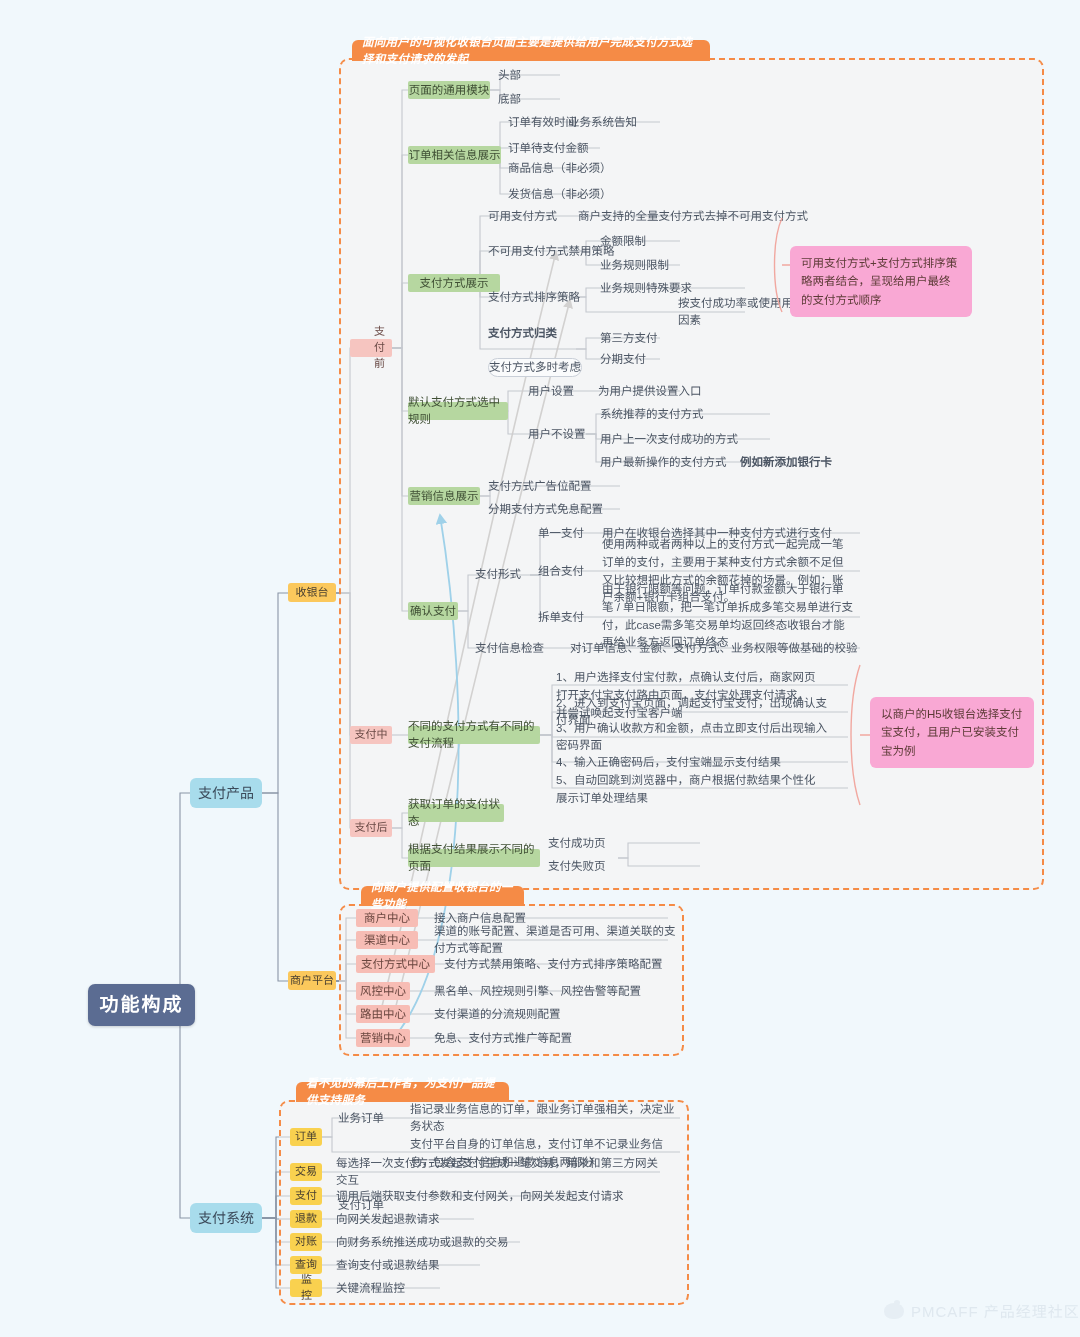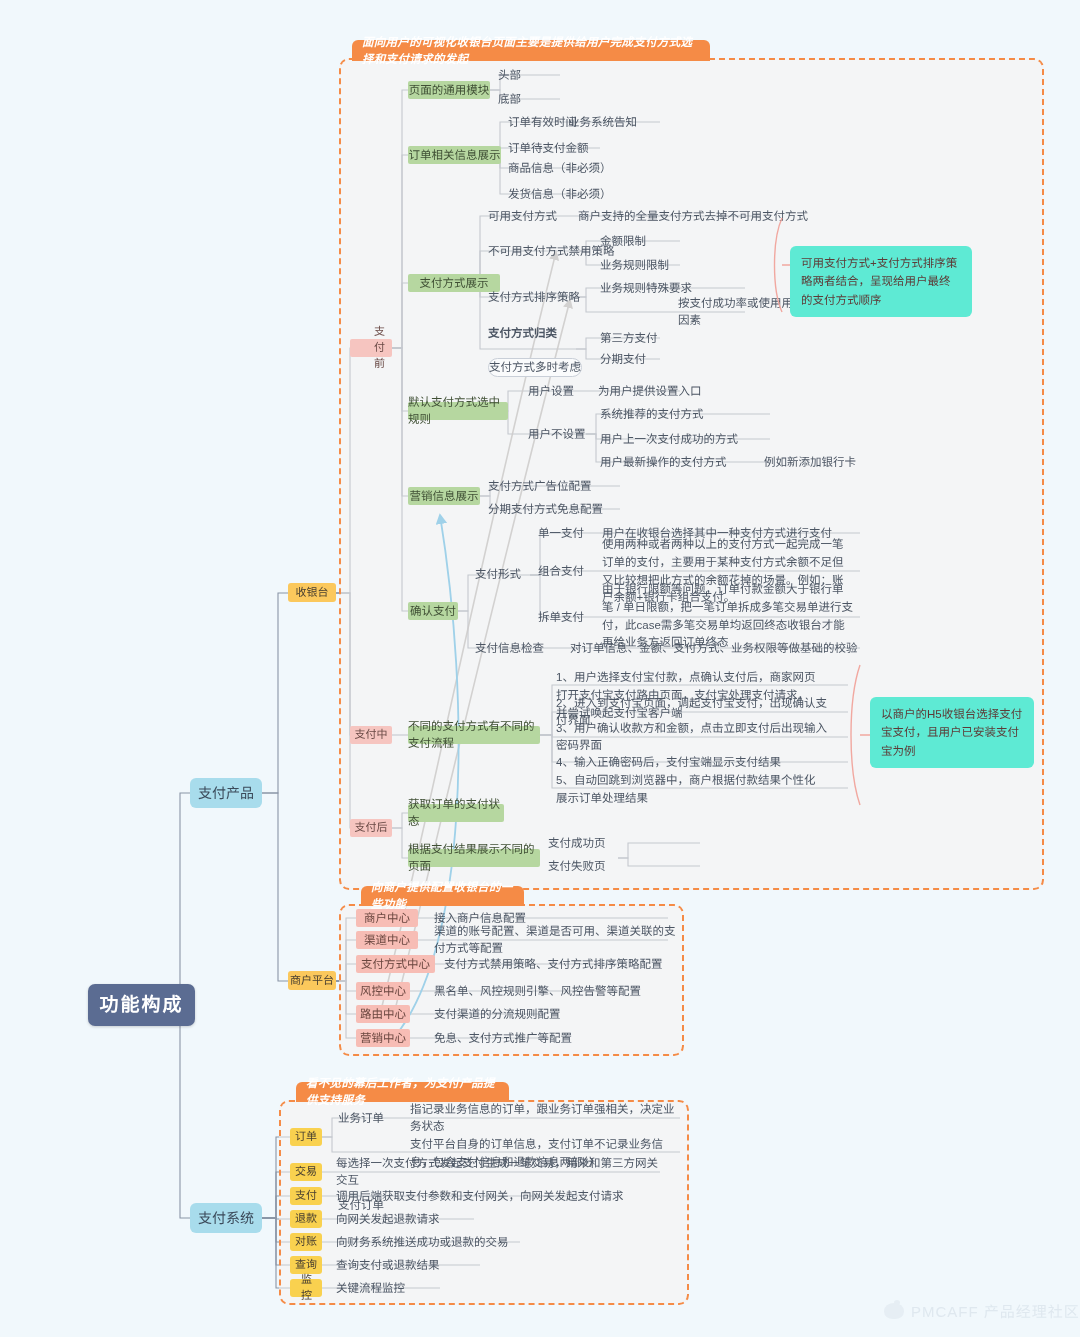--- a/index.html
+++ b/index.html
@@ -59,21 +59,21 @@
   }
   .leaf.multiline{align-items:flex-start;line-height:1.55;}
   
   .pill{
     color:#4b5563;font-size:11.5px;border:1px solid #c9cfd8;
     border-radius:11px;background:#fafbfc;
     display:flex;align-items:center;justify-content:center;
   }
   
   .annot{
-    background:#5eead4;color:#5d3b37;border-radius:6px;
+    background:#f9a8d4;color:#5d3b37;border-radius:6px;
     font-size:11.5px;line-height:1.6;padding:8px 11px;
   }
   
   .banner{
     background:#f58b46;color:#ffffff;border-radius:6px 6px 0 0;
     font-size:11.5px;font-style:italic;font-weight:bold;
     display:flex;align-items:center;justify-content:center;
     padding:0 10px;letter-spacing:.3px;
   }
   
@@ -275,21 +275,21 @@
     <path d="M782 218 C 772 240, 772 290, 782 312 M782 265 H790" fill="none" stroke="#f1a8a0" stroke-width="1.4"></path>
   </svg>
 
   <div class="node green" style="left:408px;top:402px;width:100px;height:18px;">默认支付方式选中规则</div>
   <div class="node leaf" style="left:528px;top:382px;width:70px;height:18px;">用户设置</div>
   <div class="node leaf" style="left:598px;top:382px;width:150px;height:18px;">为用户提供设置入口</div>
   <div class="node leaf" style="left:528px;top:425px;width:70px;height:18px;">用户不设置</div>
   <div class="node leaf" style="left:600px;top:405px;width:150px;height:18px;">系统推荐的支付方式</div>
   <div class="node leaf" style="left:600px;top:430px;width:160px;height:18px;">用户上一次支付成功的方式</div>
   <div class="node leaf" style="left:600px;top:453px;width:150px;height:18px;">用户最新操作的支付方式</div>
-  <div class="node leaf" style="left:764px;top:453px;width:140px;height:18px;">例如新添加银行卡</div>
+  <div class="node leaf" style="left:740px;top:453px;width:140px;height:18px;font-weight:bold;">例如新添加银行卡</div>
 
   <div class="node green" style="left:408px;top:487px;width:72px;height:18px;">营销信息展示</div>
   <div class="node leaf" style="left:488px;top:477px;width:140px;height:18px;">支付方式广告位配置</div>
   <div class="node leaf" style="left:488px;top:500px;width:150px;height:18px;">分期支付方式免息配置</div>
 
   <div class="node green" style="left:408px;top:602px;width:50px;height:18px;">确认支付</div>
   <div class="node leaf" style="left:475px;top:566px;width:60px;height:18px;font-family:Liberation Mono, monospace;">支付形式</div>
 
   <div class="node leaf" style="left:538px;top:524px;width:60px;height:18px;">单一支付</div>
   <div class="node leaf" style="left:602px;top:524px;width:260px;height:18px;">用户在收银台选择其中一种支付方式进行支付</div>

